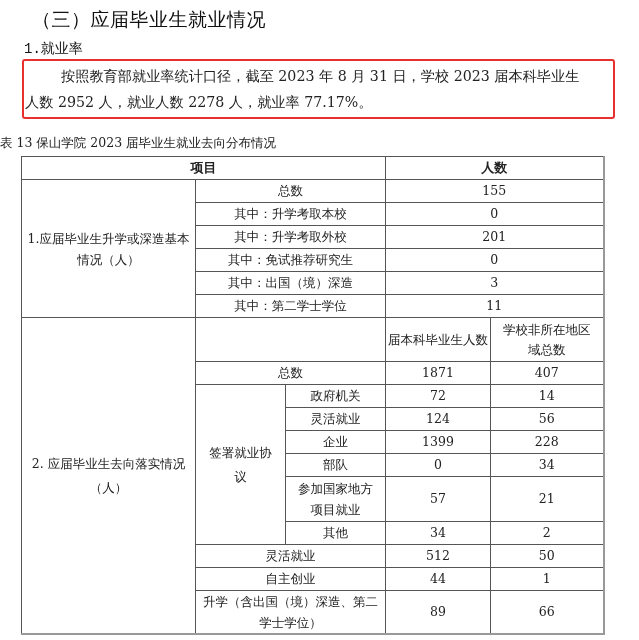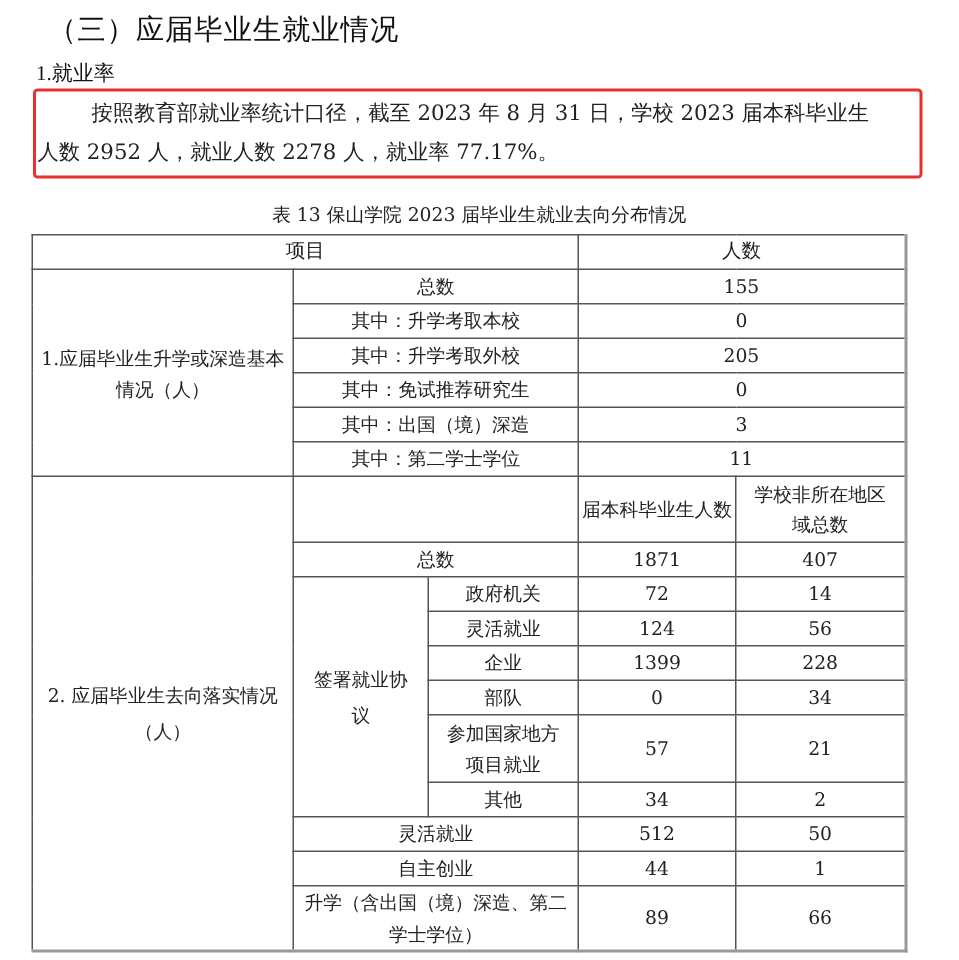--- a/index.html
+++ b/index.html
@@ -1,24 +1,24 @@
 <!DOCTYPE html>
 <html><head>
 <meta charset="utf-8">
 <style>
   html, body { margin:0; padding:0; background:#ffffff; }
   body { width:639px; height:640px; position:relative; overflow:hidden; color:#222; }
   .sec-title { position:absolute; left:32px; top:7px; font-family:Liberation Mono, monospace; font-size:19px; color:#111; letter-spacing:0.5px; }
-  .sub-title { position:absolute; left:24px; top:40px; font-family:Liberation Serif, serif; font-size:14px; color:#111; }
+  .sub-title { position:absolute; left:24px; top:40px; font-family:Liberation Mono, monospace; font-size:14px; color:#111; }
   .para-box { position:absolute; left:22px; top:59px; width:470px; height:56px; border:2px solid #e8312f; border-radius:3px; }
   .para { position:absolute; left:25px; top:63px; width:566px; font-family:"DejaVu Serif", serif; font-size:14.2px; line-height:26px; color:#222; text-indent:36px; }
-  .caption { position:absolute; left:0; width:639px; top:135px; text-align:center; font-family:"DejaVu Serif", serif; font-size:12.5px; color:#222; }
+  .caption { position:absolute; left:0; width:639px; top:135px; font-family:"DejaVu Serif", serif; font-size:12.5px; color:#222; }
   table { position:absolute; left:21px; top:156px; border-collapse:collapse; font-family:"DejaVu Serif", serif; font-size:12.5px; color:#222; table-layout:fixed; }
   td { border:1px solid #555; text-align:center; vertical-align:middle; padding:0 2px; line-height:22px; }
-  .hdr { font-family:"DejaVu Sans", sans-serif; font-weight:normal; font-size:13px; }
+  .hdr { font-family:"DejaVu Sans", sans-serif; font-weight:bold; font-size:13px; }
   table { border-right:2px solid #999; border-bottom:2px solid #999; }
 </style>
 </head>
 <body>
 
 <div class="sec-title">（三）应届毕业生就业情况</div>
 <div class="sub-title">1.就业率</div>
 <div class="para-box" style="width:589px;"></div>
 <div class="para">按照教育部就业率统计口径，截至 2023 年 8 月 31 日，学校 2023 届本科毕业生人数 2952 人，就业人数 2278 人，就业率 77.17%。</div>
 <div class="caption">表 13 保山学院 2023 届毕业生就业去向分布情况</div>
@@ -40,21 +40,21 @@
     <td rowspan="6" style="line-height:21px">1.应届毕业生升学或深造基本情况（人）</td>
     <td colspan="2">总数</td>
     <td colspan="2">155</td>
   </tr>
   <tr style="height:23px">
     <td colspan="2">其中：升学考取本校</td>
     <td colspan="2">0</td>
   </tr>
   <tr style="height:23px">
     <td colspan="2">其中：升学考取外校</td>
-    <td colspan="2">205</td>
+    <td colspan="2">201</td>
   </tr>
   <tr style="height:22px">
     <td colspan="2">其中：免试推荐研究生</td>
     <td colspan="2">0</td>
   </tr>
   <tr style="height:23px">
     <td colspan="2">其中：出国（境）深造</td>
     <td colspan="2">3</td>
   </tr>
   <tr style="height:22px">

